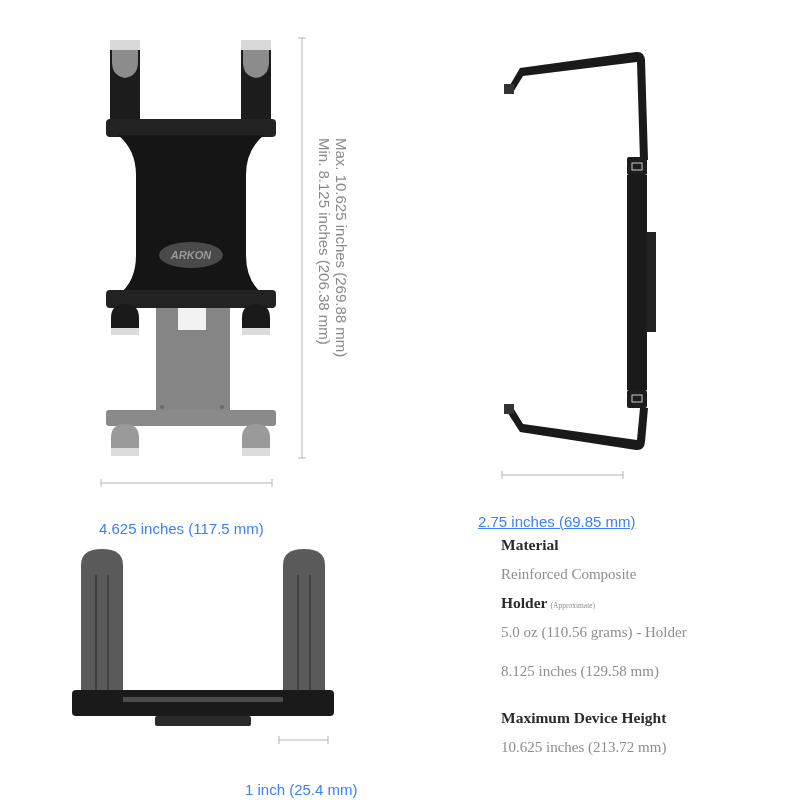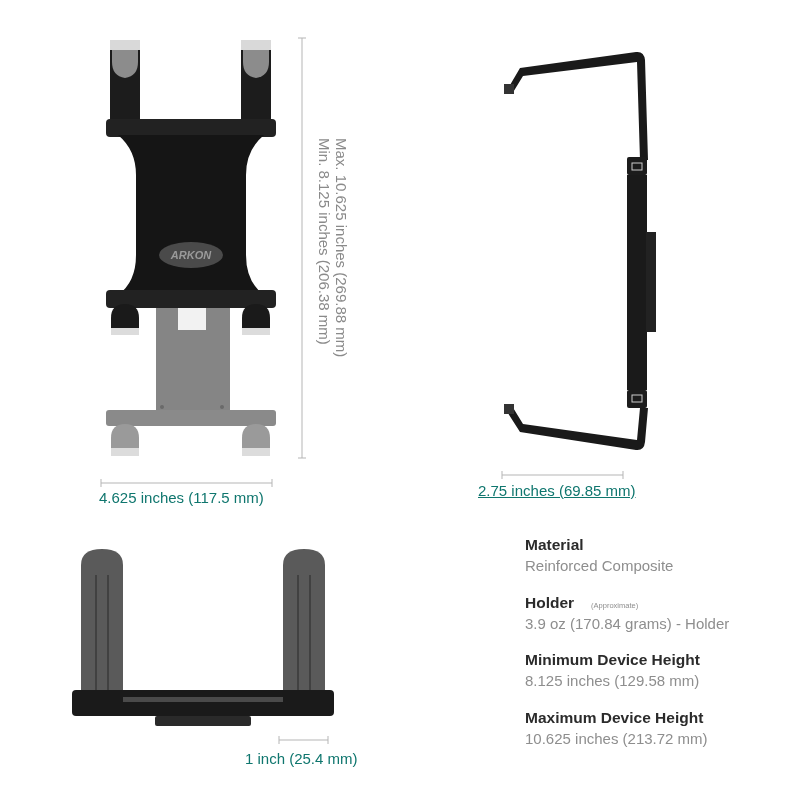--- a/index.html
+++ b/index.html
@@ -1,22 +1,22 @@
 <!DOCTYPE html>
 <html><head>
   <meta charset="utf-8">
   <style>
     html, body { margin: 0; padding: 0; background: #ffffff; }
     body { width: 800px; height: 800px; position: relative; overflow: hidden; font-family: "Liberation Sans", "DejaVu Sans", sans-serif; }
     .abs { position: absolute; }
-    .dim-label { color: #0f766e; font-size: 15px; white-space: nowrap; }
+    .dim-label { color: #3b82f6; font-size: 15px; white-space: nowrap; margin-top: 31px; }
     .spec-title { color: #2b2b2b; font-size: 15.5px; font-weight: bold; white-space: nowrap; }
-    .spec-value { color: #8e8e8e; font-size: 15px; white-space: nowrap; margin-top: 3px; }
-    .spec-note { color: #8e8e8e; font-size: 7.5px; font-weight: normal; margin-left: 17px; }
-    .spec-block { position: absolute; left: 525px; }
+    .spec-value { color: #8e8e8e; font-size: 15px; white-space: nowrap; margin-top: 12px; }
+    .spec-note { color: #8e8e8e; font-size: 7.5px; font-weight: normal; margin-left: 3px; }
+    .spec-block { position: absolute; left: 501px; font-family: Liberation Serif, serif; }
     .vlabel { position: absolute; left: 302px; top: 138px; width: 250px; transform-origin: 0 0; transform: translate(48px,0) rotate(90deg); color: #8a8a8a; font-size: 15px; line-height: 17px; }
     svg { position: absolute; overflow: visible; }
   </style>
 </head>
 <body>
 
 <svg style="left:0;top:0;" width="800" height="800" viewBox="0 0 800 800">
 
   <g>
     <rect x="156" y="300" width="74" height="112" fill="#858585"></rect>
@@ -112,22 +112,21 @@
 <div class="abs dim-label" style="left:99px;top:489px;">4.625 inches (117.5 mm)</div>
 <div class="abs dim-label" style="left:478px;top:482px;text-decoration:underline;">2.75 inches (69.85 mm)</div>
 <div class="abs dim-label" style="left:245px;top:750px;text-align:center;">1 inch (25.4 mm)</div>
 
 <div class="spec-block" style="top:536px;">
   <div class="spec-title">Material</div>
   <div class="spec-value">Reinforced Composite</div>
 </div>
 <div class="spec-block" style="top:594px;">
   <div class="spec-title"><span>Holder</span><span class="spec-note">(Approximate)</span></div>
-  <div class="spec-value">3.9 oz (170.84 grams) - Holder</div>
+  <div class="spec-value">5.0 oz (110.56 grams) - Holder</div>
 </div>
 <div class="spec-block" style="top:651px;">
-  <div class="spec-title">Minimum Device Height</div>
   <div class="spec-value">8.125 inches (129.58 mm)</div>
 </div>
 <div class="spec-block" style="top:709px;">
   <div class="spec-title">Maximum Device Height</div>
   <div class="spec-value">10.625  inches (213.72 mm)</div>
 </div>
 
 </body></html>

